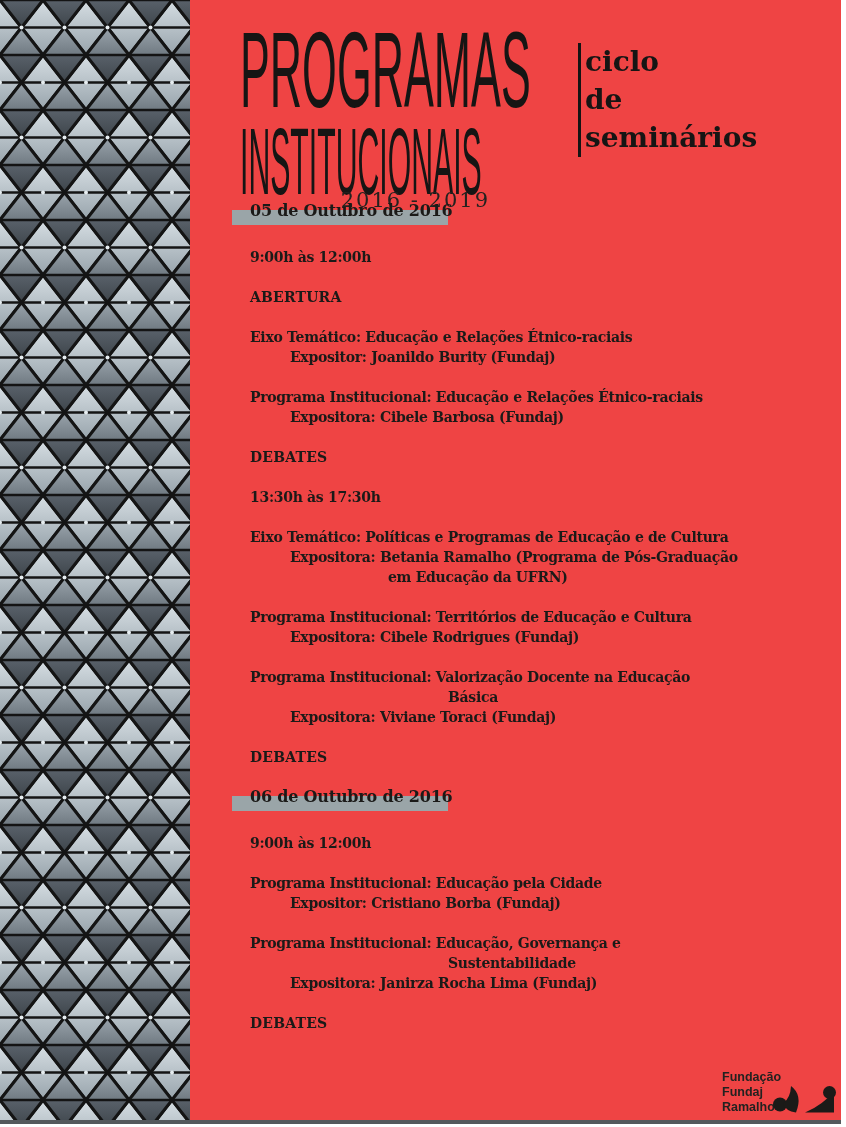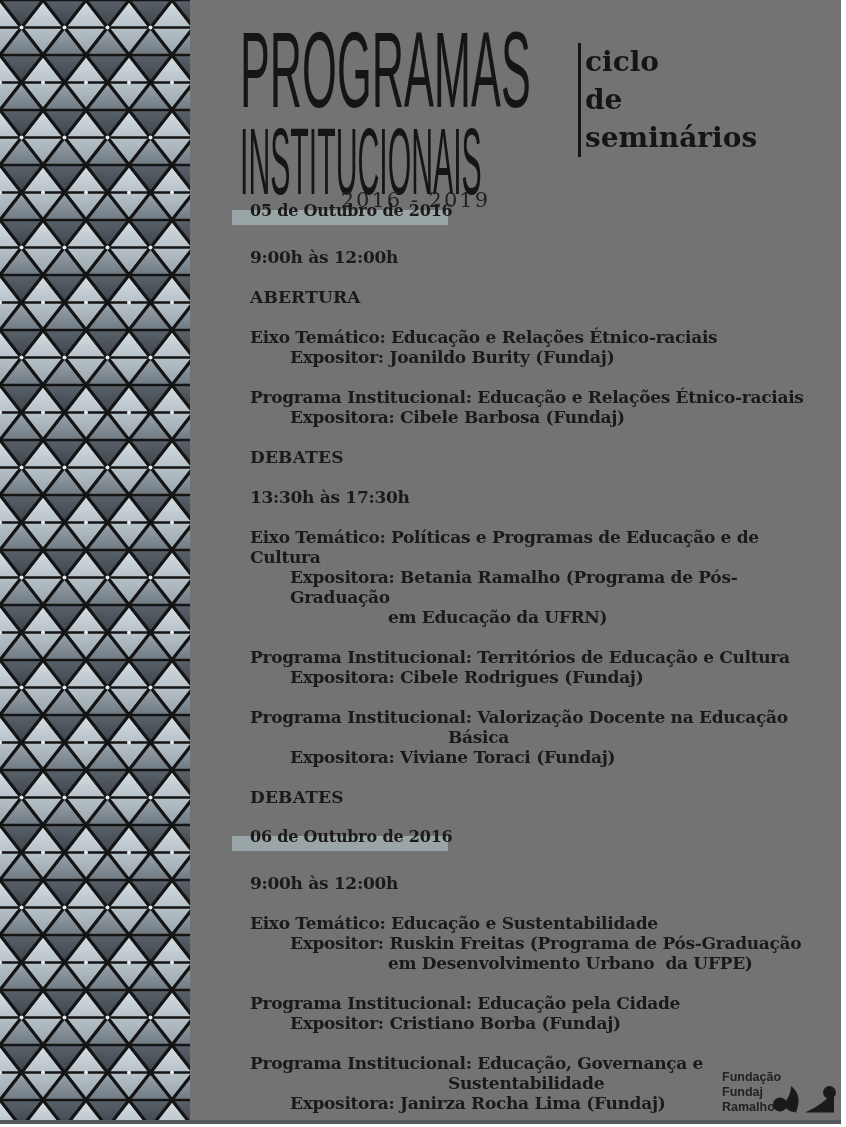--- a/index.html
+++ b/index.html
@@ -1,19 +1,19 @@
 <!DOCTYPE html>
 <html><head>
 <meta charset="utf-8">
 <style>
   html,body{margin:0;padding:0;background:#ffffff;}
   #poster{
     position:relative;
     width:846px;height:1127px;
-    background:#737373;
+    background:#ef4444;
     overflow:hidden;
     font-family:"DejaVu Serif", serif;
     color:#1b1a18;
   }
   
   #right-edge{position:absolute;right:0;top:0;width:5px;height:1127px;background:#ffffff;}
   #bottom-line{position:absolute;left:0;bottom:3px;width:846px;height:4px;background:#54595c;}
   #bottom-white{position:absolute;left:0;bottom:0;width:846px;height:3px;background:#ffffff;}
 
   
@@ -39,21 +39,21 @@
   
   #subtitle{
     position:absolute;left:578px;top:43px;
     border-left:3px solid #141414;padding-left:4px;
     font-weight:700;font-size:28px;line-height:38px;color:#161514;
   }
 
   
   #schedule{position:absolute;left:230px;top:201px;width:590px;}
   #schedule .blk{margin-bottom:20px;}
-  .line{font-weight:700;font-size:17px;line-height:20px;letter-spacing:-0.3px;white-space:pre-wrap;}
+  .line{font-weight:700;font-size:14px;line-height:20px;letter-spacing:-0.3px;white-space:pre-wrap;}
   .ind-0{padding-left:20px;}
   .ind-1{padding-left:60px;}
   .ind-2{padding-left:158px;}
   .ind-3{padding-left:218px;}
   .date-row{position:relative;height:26px;}
   .date-bar{position:absolute;left:2px;top:9px;width:216px;height:15px;background:#9aa5a8;}
   .date-text{position:absolute;left:20px;top:0;font-weight:700;font-size:16px;letter-spacing:-0.2px;}
   .heading{letter-spacing:0.2px;}
 
   
@@ -152,25 +152,20 @@
         <div class="line ind-3">Básica</div>
         <div class="line ind-1">Expositora: Viviane Toraci (Fundaj)</div>
       </div>
       <div class="heading line ind-0 blk">DEBATES</div>
       <div class="date-row blk">
         <span class="date-bar"></span>
         <span class="date-text">06 de Outubro de 2016</span>
       </div>
       <div class="time line ind-0 blk">9:00h às 12:00h</div>
       <div class="item blk">
-        <div class="line ind-0">Eixo Temático: Educação e Sustentabilidade</div>
-        <div class="line ind-1">Expositor: Ruskin Freitas (Programa de Pós-Graduação</div>
-        <div class="line ind-2">em Desenvolvimento Urbano  da UFPE)</div>
-      </div>
-      <div class="item blk">
         <div class="line ind-0">Programa Institucional: Educação pela Cidade</div>
         <div class="line ind-1">Expositor: Cristiano Borba (Fundaj)</div>
       </div>
       <div class="item blk">
         <div class="line ind-0">Programa Institucional: Educação, Governança e</div>
         <div class="line ind-3">Sustentabilidade</div>
         <div class="line ind-1">Expositora: Janirza Rocha Lima (Fundaj)</div>
       </div>
       <div class="heading line ind-0 blk">DEBATES</div>
     </div>

